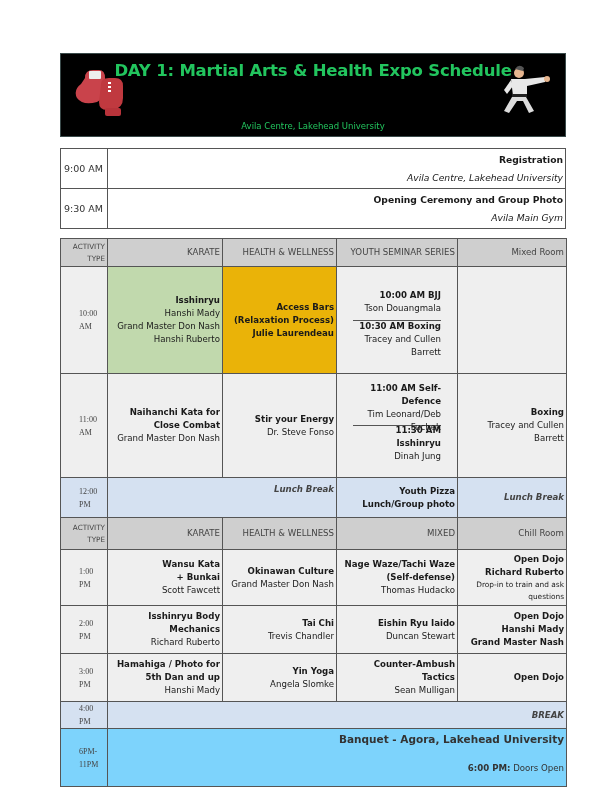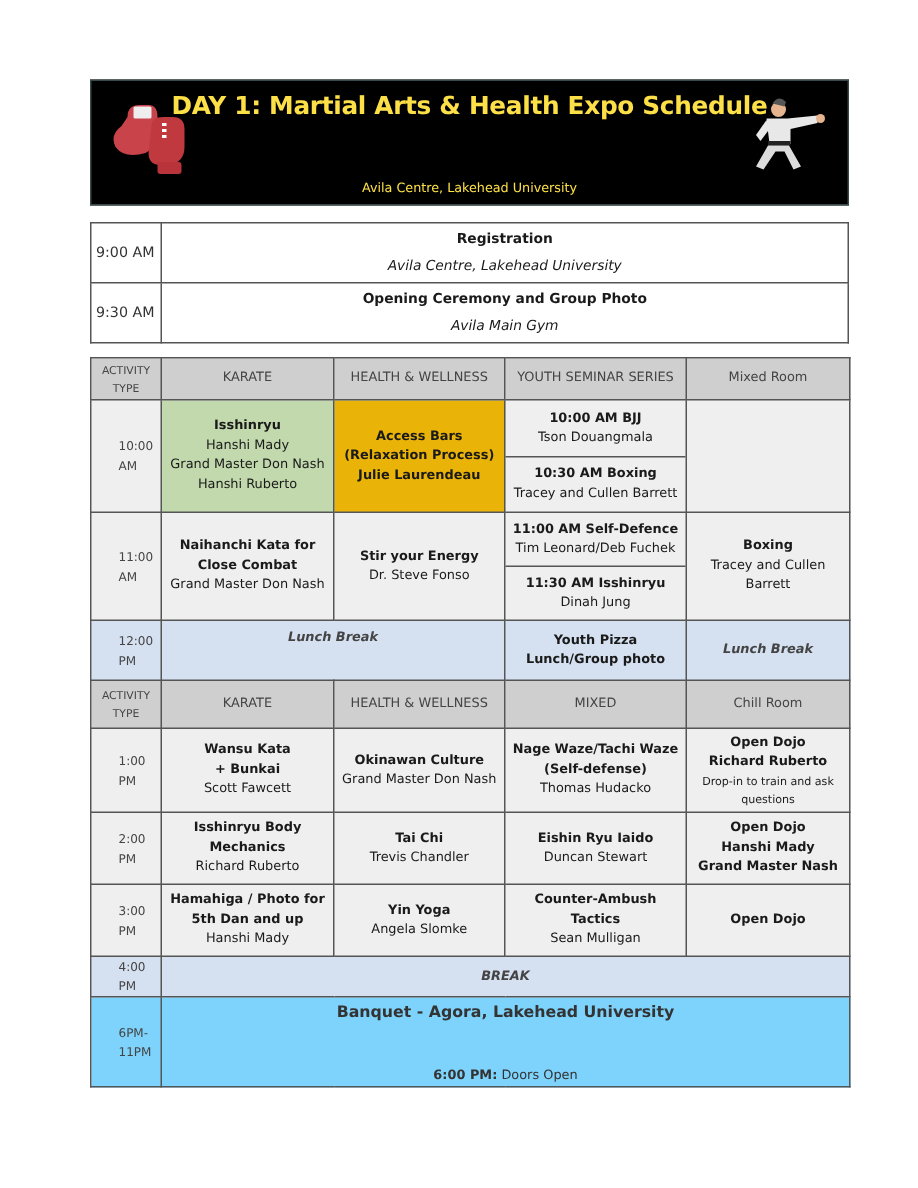--- a/index.html
+++ b/index.html
@@ -1,43 +1,43 @@
 <!DOCTYPE html>
 <html><head>
 <meta charset="utf-8">
 <style>
   html, body { margin:0; padding:0; background:#ffffff; }
   body { width:612px; height:792px; position:relative; font-family:"DejaVu Sans", sans-serif; color:#1a1a1a; overflow:hidden; }
-  .banner { position:absolute; left:60px; top:53px; width:506px; height:84px; background:#000; border:1px solid #3a4a4a; box-sizing:border-box; color:#fde047; text-align:center; }
+  .banner { position:absolute; left:60px; top:53px; width:506px; height:84px; background:#000; border:1px solid #3a4a4a; box-sizing:border-box; color:#22c55e; text-align:center; }
   .banner .t1 { position:absolute; left:0; right:0; top:7px; font-weight:bold; font-size:16.5px; letter-spacing:-0.2px; }
   .banner .t2 { position:absolute; left:0; right:0; top:39px; font-weight:bold; font-size:17px; }
   .banner .t3 { position:absolute; left:0; right:0; top:67px; font-size:8.5px; }
   .gloves { position:absolute; left:14px; top:12px; width:56px; height:52px; }
   .karateka { position:absolute; left:436px; top:9px; width:56px; height:55px; }
 
   table { border-collapse:collapse; position:absolute; table-layout:fixed; }
-  td { border:1px solid #555; box-sizing:border-box; text-align:center; vertical-align:middle; font-size:8.6px; line-height:13px; padding:0 2px; }
+  td { border:1px solid #555; box-sizing:border-box; text-align:right; vertical-align:middle; font-size:8.6px; line-height:13px; padding:0 2px; }
   .pre { left:60px; top:148px; width:506px; }
   .pre td.time { text-align:left; font-size:9.5px; padding-left:3px; color:#333; }
   .pre td { font-size:9.2px; line-height:18px; }
   .b { font-weight:bold; }
   .i { font-style:italic; }
 
   .sched { left:60px; top:238px; width:506px; }
-  .sched td.time { font-size:8px; color:#444; padding:0 18px; }
+  .sched td.time { font-size:8px; color:#444; padding:0 18px;font-family:Liberation Serif, serif; }
   .hdr td { background:#c86467; color:#fff; font-weight:bold; font-size:11.5px; height:23px; }
   .hdr td.loc { font-size:7.5px; }
   .act td { background:#cfcfcf; color:#444; font-size:8.6px; }
   .act td.lbl { font-size:7.2px; font-weight:normal; line-height:12px; color:#444; }
   .row td { background:#efefef; }
   .green { background:#c1d9ad !important; }
   .blue td { background:#d5e1f1; }
   .white td { background:#7dd3fc; }
   .sub { display:block; }
-  .split { padding:0 !important; }
+  .split { padding:16px !important; }
   .split .half { display:flex; flex-direction:column; justify-content:center; box-sizing:border-box; }
   .split .half + .half { border-top:1px solid #555; }
   .small { font-size:7.4px; line-height:12px; }
   .big { font-size:10.5px; font-weight:bold; color:#333; }
 </style>
 </head>
 <body>
 
 <div class="banner">
   <svg class="gloves" viewBox="0 0 56 52">
@@ -258,17 +258,17 @@
     </td>
   </tr>
 
   <tr class="white" style="height:58px">
     <td class="time">
       <span class="sub">6PM-</span>
       <span class="sub">11PM</span>
     </td>
     <td colspan="4" style="vertical-align:top;padding-top:4px">
       <span class="sub big">Banquet - Agora, Lakehead University</span>
-      <span class="sub" style="margin-top:29px;color:#333"><b>6:00 PM:</b><span> Doors Open</span></span>
+      <span class="sub" style="margin-top:16px;color:#333"><b>6:00 PM:</b><span> Doors Open</span></span>
     </td>
   </tr>
 </tbody>
   </table>
 
 </body></html>

